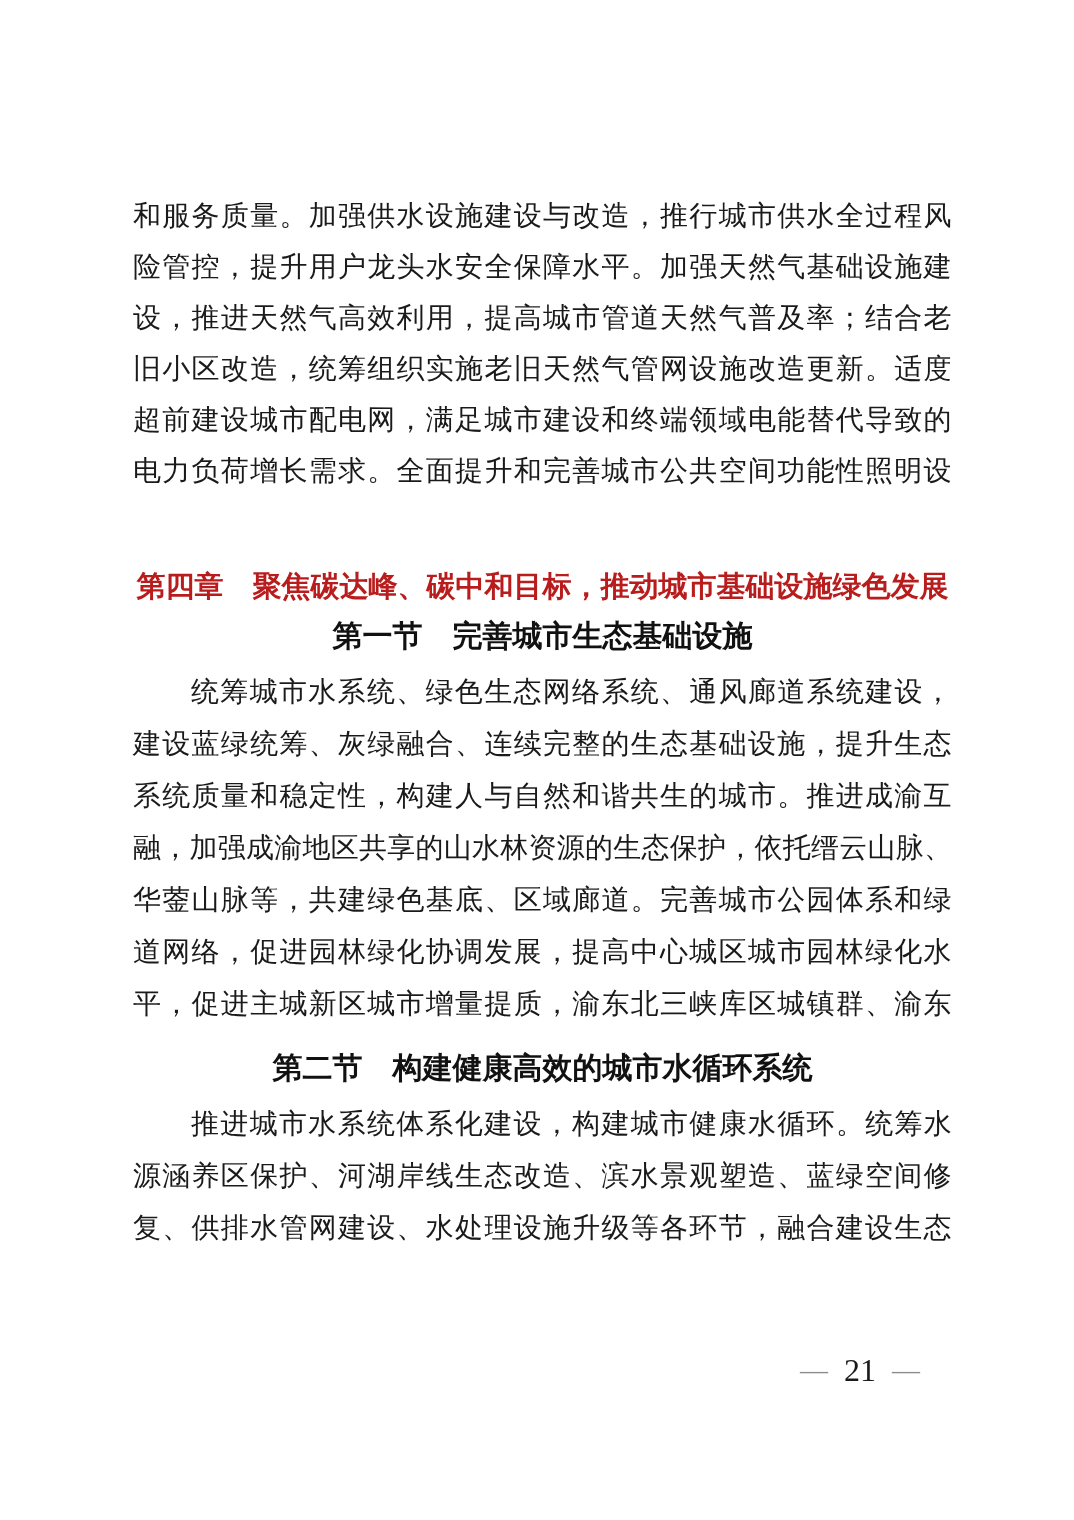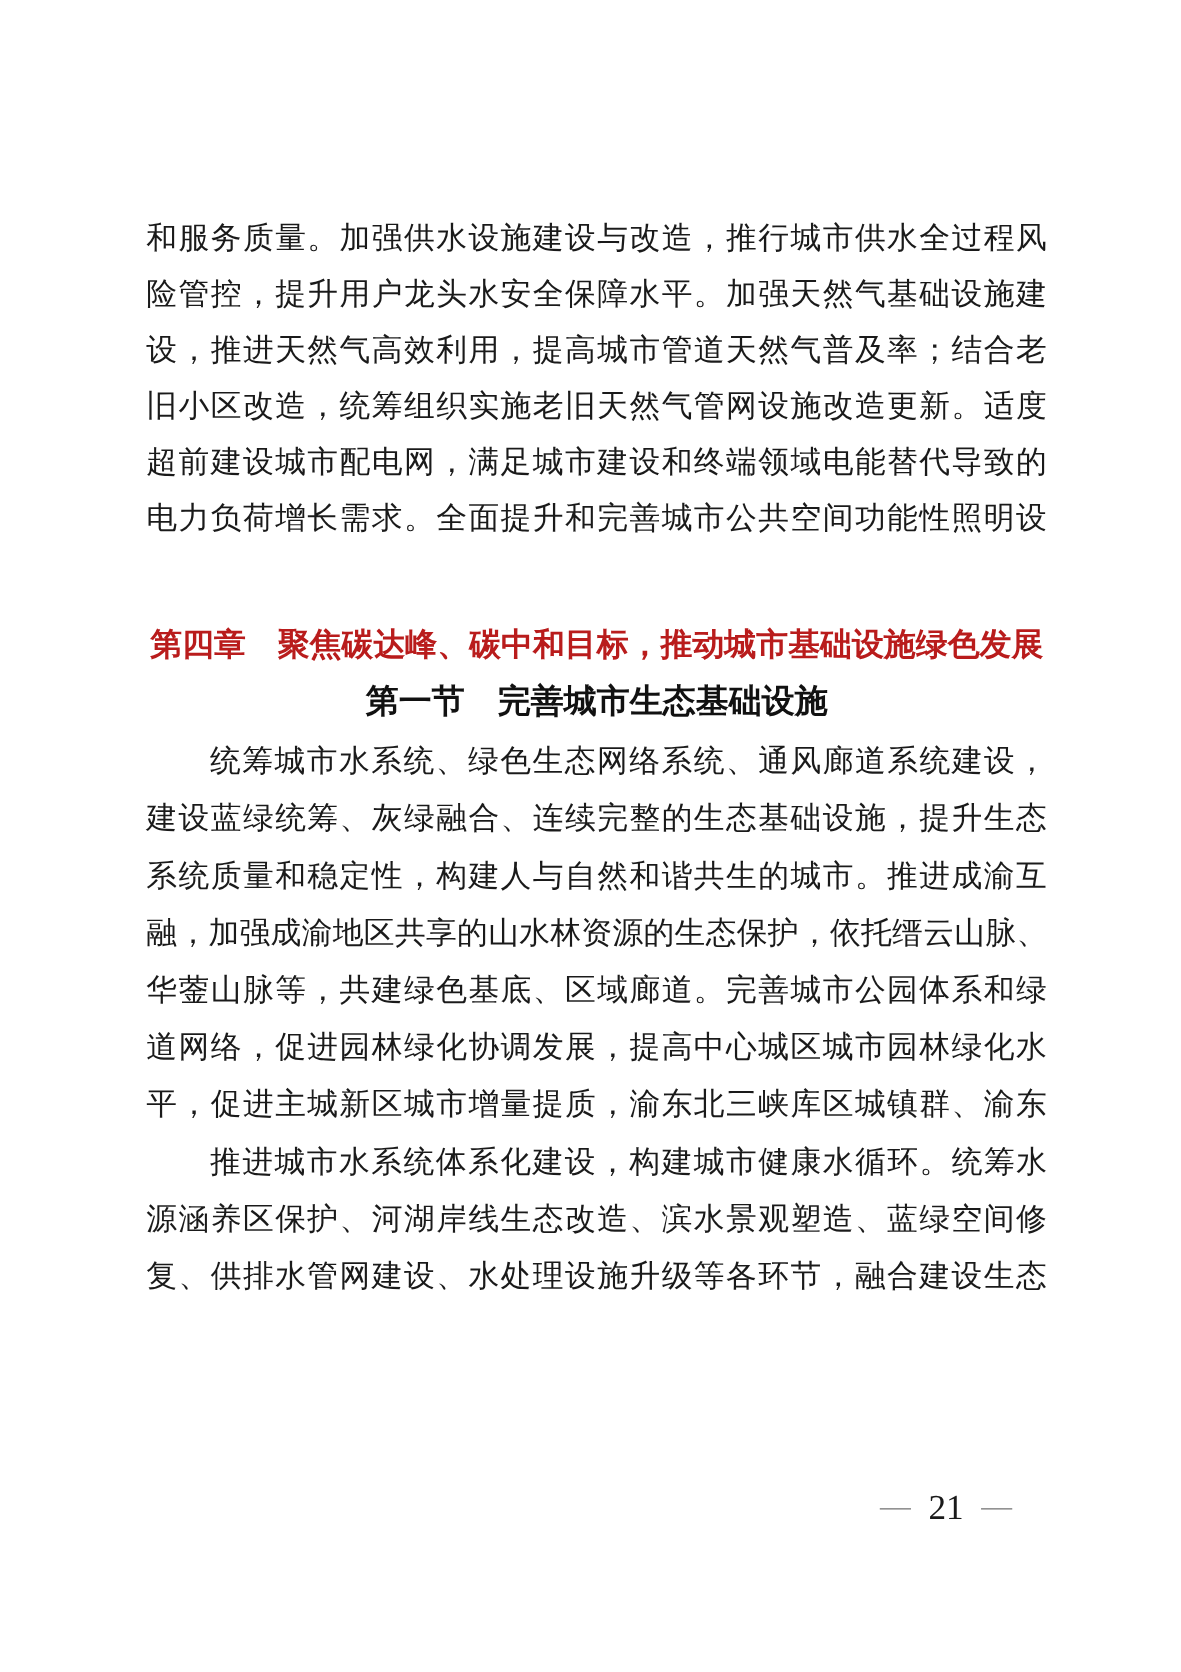--- a/index.html
+++ b/index.html
@@ -42,20 +42,21 @@
     color:#b91c1c;
     white-space:nowrap;
   }
   .section{
     height:52px;line-height:52px;
     text-align:center;
     font-weight:bold;
     font-size:30px;
     color:#111111;
     white-space:nowrap;
+    font-family:Liberation Mono, monospace;
   }
   .section-2{
     margin-top:12px;
     height:56px;line-height:56px;
   }
   .p2{margin-top:2px;}
   .footer{
     position:absolute;
     left:800px;top:1352px;
     height:36px;
@@ -463,20 +464,21 @@
           <span>区</span>
           <span>城</span>
           <span>镇</span>
           <span>群</span>
           <span>、</span>
           <span>渝</span>
           <span>东</span>
         </div>
     </div>
 
+    <div class="section section-2">第二节　构建健康高效的城市水循环系统</div>
 
     <div class="para p3">
       <div class="line j indent">
           <span>推</span>
           <span>进</span>
           <span>城</span>
           <span>市</span>
           <span>水</span>
           <span>系</span>
           <span>统</span>

